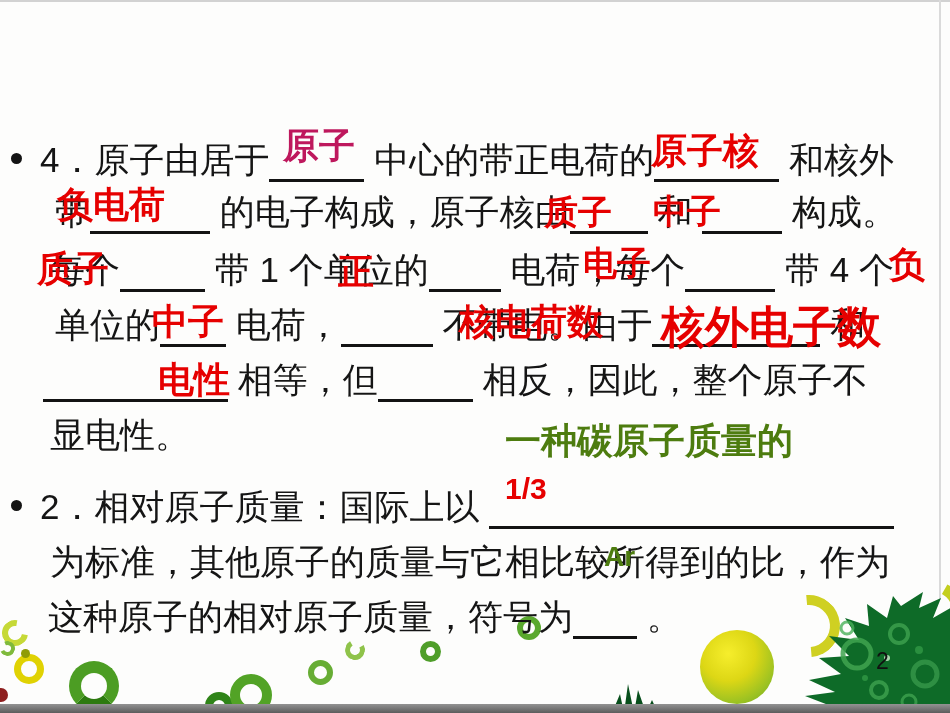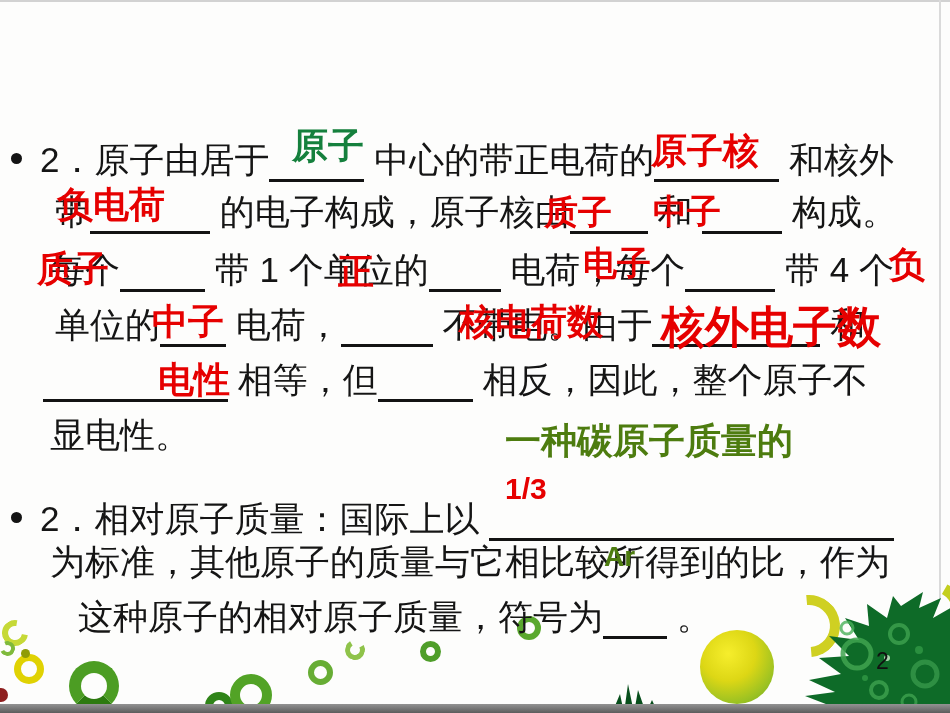--- a/index.html
+++ b/index.html
@@ -70,33 +70,33 @@
     <circle cx="190" cy="66" r="3" fill="#bfe3bf" opacity="0.9"></circle>
     <circle cx="222" cy="58" r="4" fill="#2a8f3f"></circle>
     <circle cx="168" cy="86" r="3" fill="#2a8f3f"></circle>
   </svg>
 
   <div class="pagenum">2</div>
 
   <div class="footer"></div>
 
   <div id="lines-layer">
-      <div class="line" style="left: 40px; top: 139px;"><span class="bullet"></span><span class="txt">2．原子由居于</span><span class="blank" style="width: 95px;"></span><span class="txt"> 中心的带正电荷的</span><span class="blank" style="width: 125px;"></span><span class="txt"> 和核外</span></div>
+      <div class="line" style="left: 40px; top: 139px;"><span class="bullet"></span><span class="txt">4．原子由居于</span><span class="blank" style="width: 95px;"></span><span class="txt"> 中心的带正电荷的</span><span class="blank" style="width: 125px;"></span><span class="txt"> 和核外</span></div>
       <div class="line" style="left: 55px; top: 191px;"><span class="txt">带</span><span class="blank" style="width: 120px;"></span><span class="txt"> 的电子构成，原子核由</span><span class="blank" style="width: 78px;"></span><span class="txt"> 和 </span><span class="blank" style="width: 80px;"></span><span class="txt"> 构成。</span></div>
       <div class="line" style="left: 50px; top: 249px;"><span class="txt">每个</span><span class="blank" style="width: 85px;"></span><span class="txt"> 带 1 个单位的</span><span class="blank" style="width: 72px;"></span><span class="txt"> 电荷，每个</span><span class="blank" style="width: 90px;"></span><span class="txt"> 带 4 个</span></div>
       <div class="line" style="left: 55px; top: 304px;"><span class="txt">单位的</span><span class="blank" style="width: 66px;"></span><span class="txt"> 电荷，</span><span class="blank" style="width: 92px;"></span><span class="txt"> 不带电。由于</span><span class="blank" style="width: 168px;"></span><span class="txt"> 和</span></div>
       <div class="line" style="left: 43px; top: 359px;"><span class="blank" style="width: 185px;"></span><span class="txt"> 相等，但</span><span class="blank" style="width: 95px;"></span><span class="txt"> 相反，因此，整个原子不</span></div>
       <div class="line" style="left: 50px; top: 414px;"><span class="txt">显电性。</span></div>
-      <div class="line" style="left: 40px; top: 498px;"><span class="bullet"></span><span class="txt">2．相对原子质量：国际上以 </span><span class="blank" style="width: 405px;"></span></div>
+      <div class="line" style="left: 40px; top: 486px;"><span class="bullet"></span><span class="txt">2．相对原子质量：国际上以 </span><span class="blank" style="width: 405px;"></span></div>
       <div class="line" style="left: 50px; top: 541px;"><span class="txt">为标准，其他原子的质量与它相比较所得到的比，作为</span></div>
-      <div class="line" style="left: 48px; top: 596px; margin-left: 30px;"><span class="txt">这种原子的相对原子质量，符号为</span><span class="blank" style="width: 64px;"></span><span class="txt"> 。</span></div>
+      <div class="line" style="left: 48px; top: 596px;"><span class="txt">这种原子的相对原子质量，符号为</span><span class="blank" style="width: 64px;"></span><span class="txt"> 。</span></div>
     </div>
 
   <div id="answers-layer">
-      <span class="answer" style="left: 292px; top: 127px; font-size: 36px; color: #15803d;">原子</span>
+      <span class="answer" style="left: 283px; top: 127px; font-size: 36px; color: #be185d;">原子</span>
       <span class="answer" style="left: 651px; top: 132px; font-size: 36px; color: rgb(230, 0, 0);">原子核</span>
       <span class="answer" style="left: 57px; top: 186px; font-size: 36px; color: rgb(230, 0, 0);">负电荷</span>
       <span class="answer" style="left: 544px; top: 194px; font-size: 34px; color: rgb(230, 0, 0);">质子</span>
       <span class="answer" style="left: 653px; top: 193px; font-size: 34px; color: rgb(230, 0, 0);">中子</span>
       <span class="answer" style="left: 37px; top: 250px; font-size: 36px; color: rgb(230, 0, 0);">质子</span>
       <span class="answer" style="left: 338px; top: 253px; font-size: 36px; color: rgb(230, 0, 0);">正</span>
       <span class="answer" style="left: 583px; top: 245px; font-size: 34px; color: rgb(230, 0, 0);">电子</span>
       <span class="answer" style="left: 889px; top: 246px; font-size: 36px; color: rgb(230, 0, 0);">负</span>
       <span class="answer" style="left: 152px; top: 303px; font-size: 36px; color: rgb(230, 0, 0);">中子</span>
       <span class="answer" style="left: 459px; top: 303px; font-size: 36px; color: rgb(230, 0, 0);">核电荷数</span>

